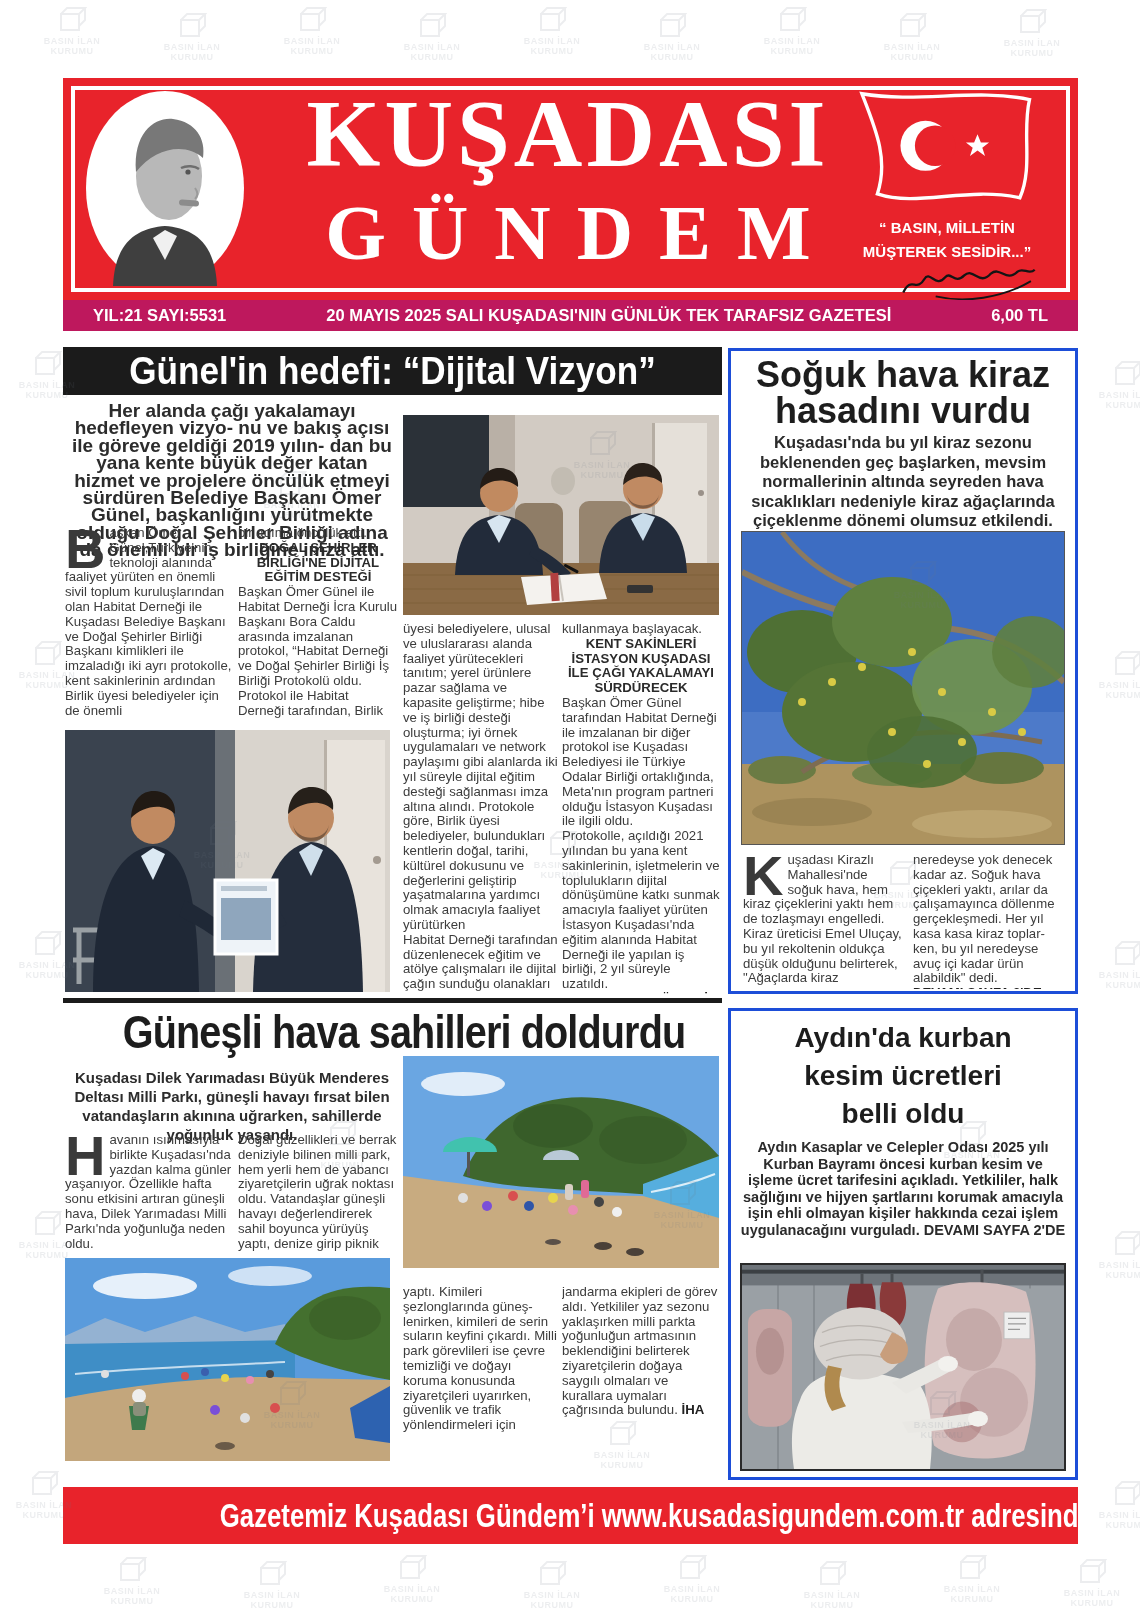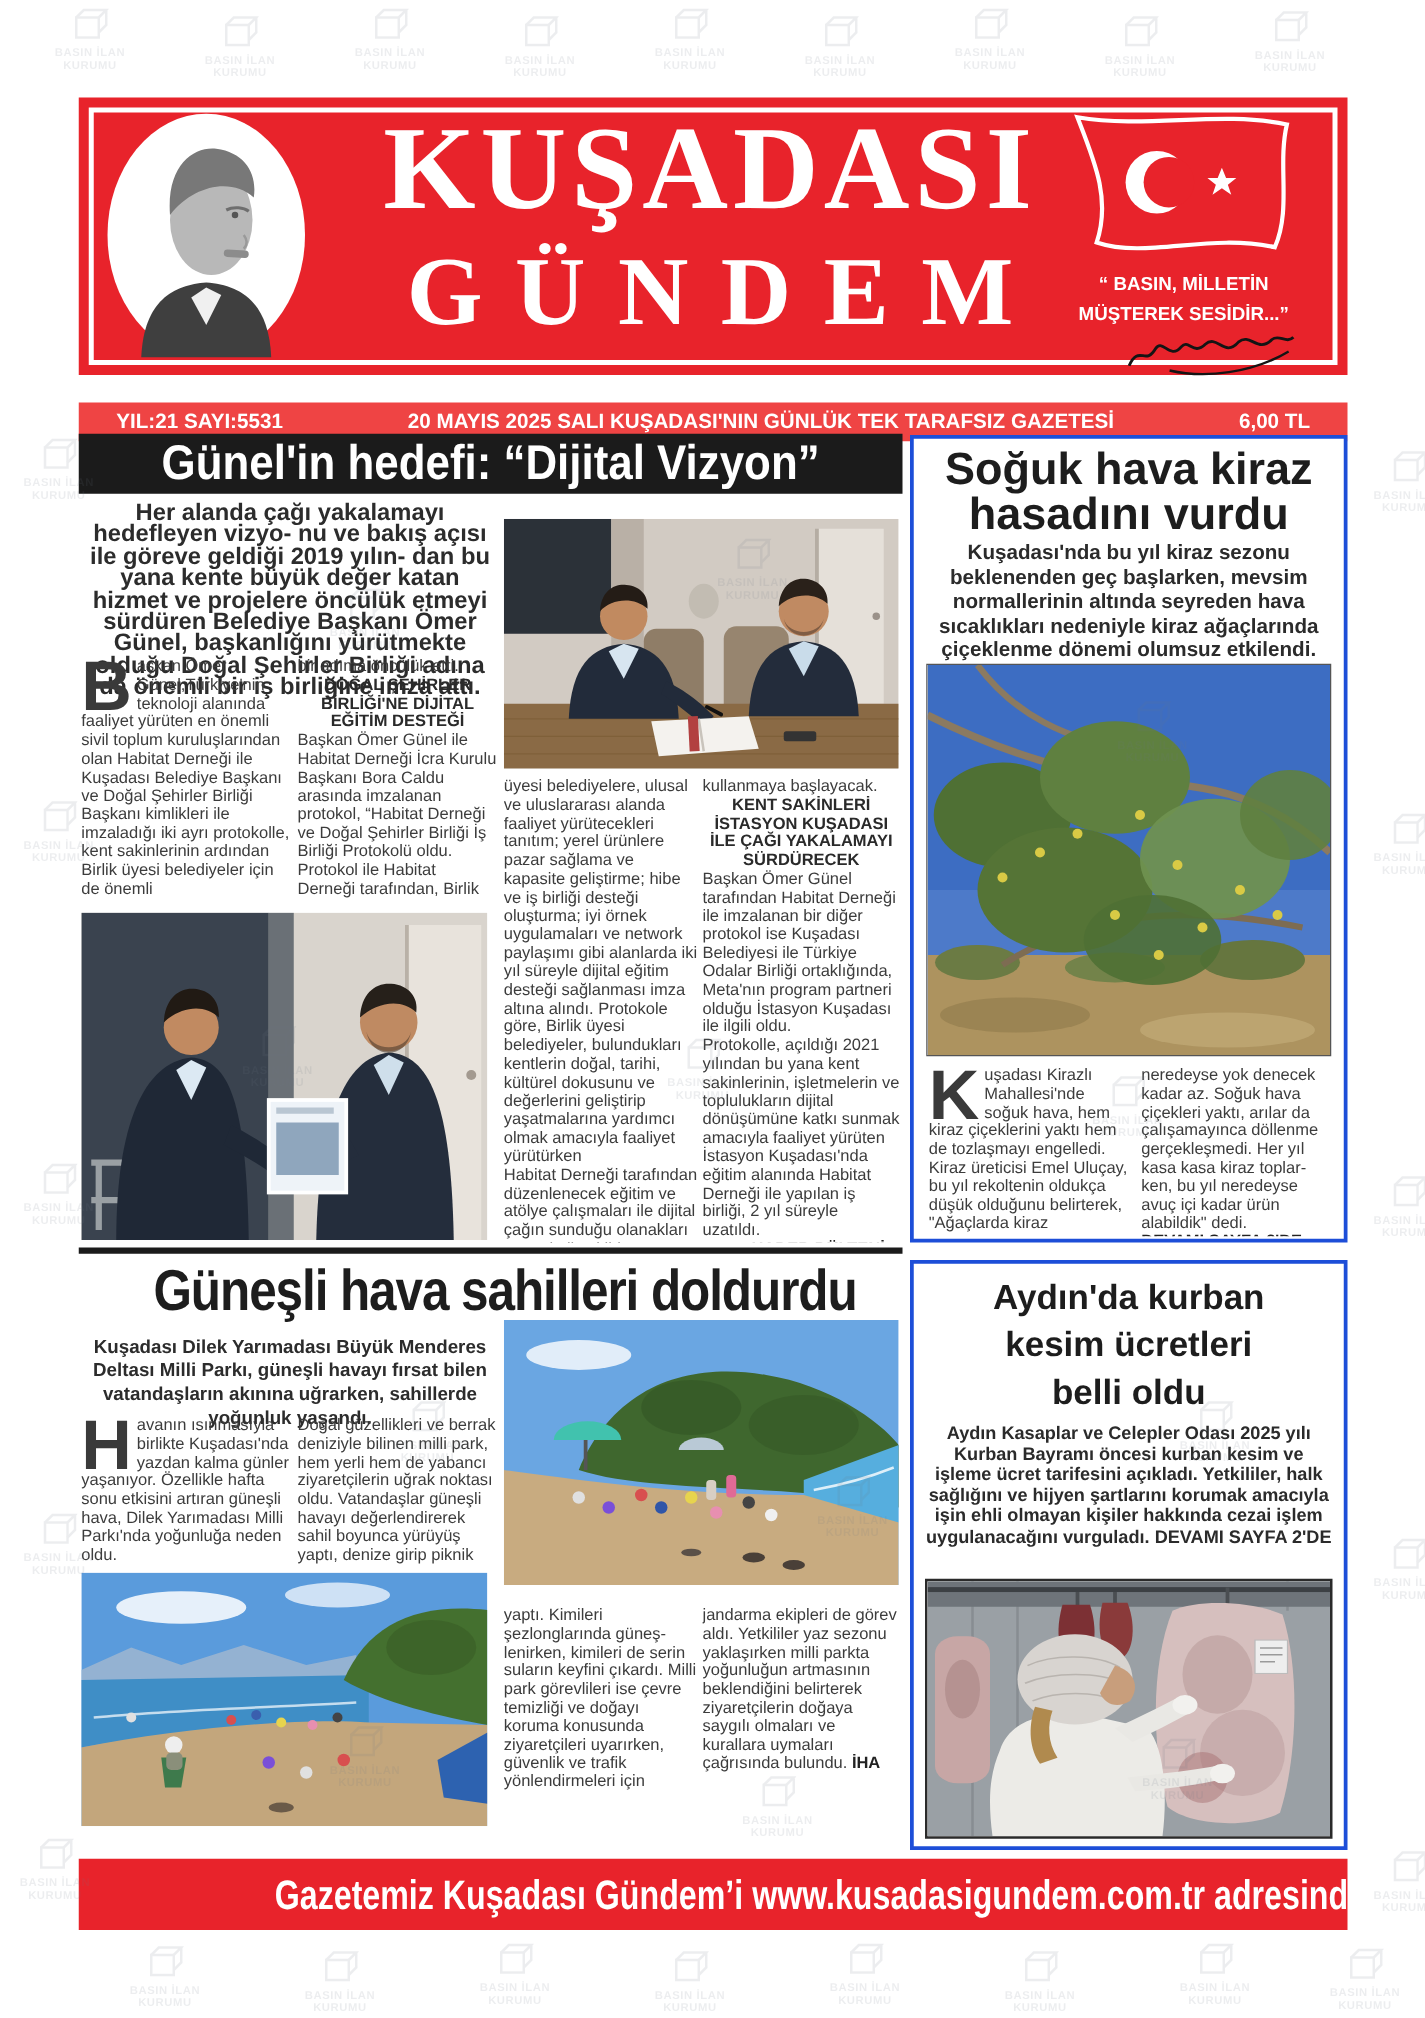--- a/index.html
+++ b/index.html
@@ -19,23 +19,23 @@
     font-family:"Liberation Serif","DejaVu Serif",serif;font-weight:bold;font-size:95px;line-height:100px;letter-spacing:4px;}
   #mast-title2{position:absolute;left:210px;top:112px;width:590px;text-align:center;color:#fff;
     font-family:"Liberation Serif","DejaVu Serif",serif;font-weight:bold;font-size:78px;line-height:86px;letter-spacing:26px;padding-left:26px;box-sizing:border-box;}
   #ataturk{position:absolute;left:22px;top:12px;}
   #flag{position:absolute;right:24px;top:10px;}
   #slogan{position:absolute;right:16px;top:138px;width:230px;text-align:center;color:#ffffff;
     font-weight:bold;font-size:15px;line-height:24px;}
   #signature{position:absolute;right:34px;top:186px;}
 
   
-  #datebar{left:63px;top:300px;width:1015px;height:31px;background:#ef4444;color:#fff;z-index:2;
+  #datebar{left:63px;top:300px;width:1015px;height:31px;background:#be185d;color:#fff;z-index:2;
     display:flex;align-items:center;justify-content:space-between;box-sizing:border-box;
-    padding:0 30px;font-weight:bold;font-size:16.5px;margin-top:22px;}
+    padding:0 30px;font-weight:bold;font-size:16.5px;}
 
   
   #main-headline{left:63px;top:347px;width:659px;height:48px;background:#1B1B1B;color:#fff;
     text-align:center;z-index:2;}
   #main-headline span{display:inline-block;font-weight:bold;font-size:39px;line-height:47px;
     transform:scaleX(.9);transform-origin:center;white-space:nowrap;}
   #beach-headline{left:75px;top:1005px;width:659px;height:54px;color:#1d1d1d;text-align:center;z-index:2;}
   #beach-headline span{display:inline-block;font-weight:bold;font-size:46px;line-height:54px;
     transform:scaleX(.86);transform-origin:center;white-space:nowrap;letter-spacing:-1px;}
 

